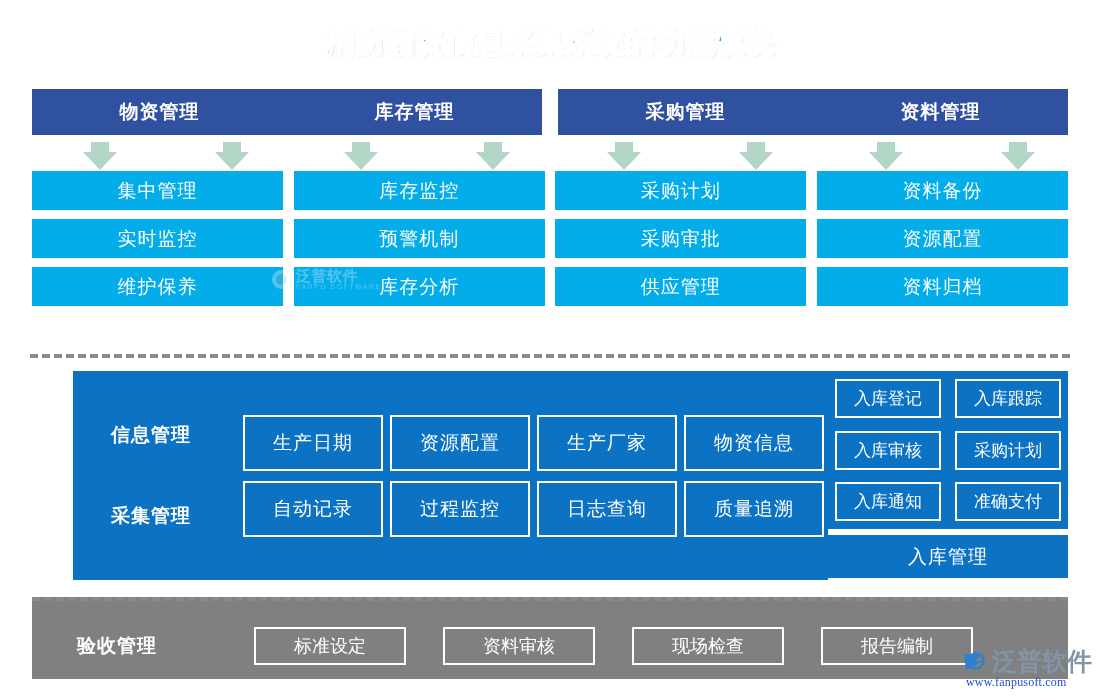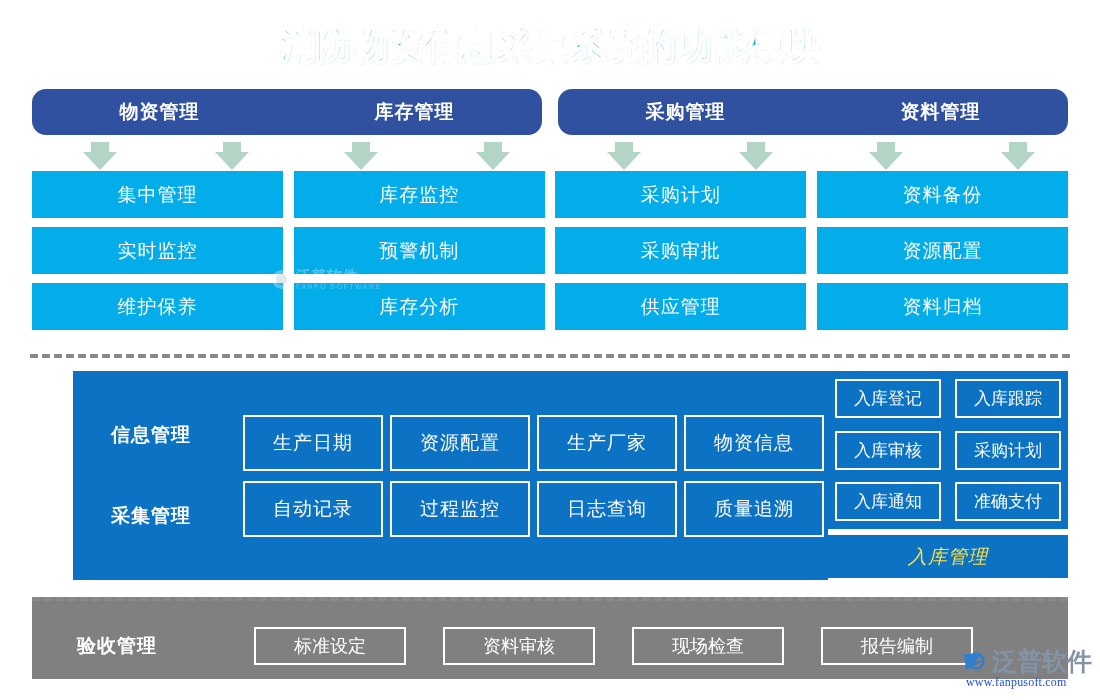--- a/index.html
+++ b/index.html
@@ -22,21 +22,21 @@
     box-sizing: border-box;
   }
 
   
   .title {
     position: absolute;
     left: 0;
     top: 22px;
     width: 1100px;
     text-align: center;
-    font-size: 35px;
+    font-size: 29px;
     font-weight: bold;
     color: #27a6e2;
     letter-spacing: 1px;
     -webkit-text-stroke: 1.2px #ffffff;
     text-shadow:
       1.5px 1.5px 0 #ffffff,
       -1.5px 1.5px 0 #ffffff,
       1.5px -1.5px 0 #ffffff,
       -1.5px -1.5px 0 #ffffff,
       2px 2px 2px rgba(150,180,200,0.45);
@@ -50,21 +50,20 @@
     width: 1036px;
     height: 46px;
     display: flex;
     justify-content: space-between;
   }
   .header-bar {
     width: 510px;
     height: 46px;
     background: #30519f;
     display: flex;
-    border-radius: 14px;
   }
   .header-cell {
     flex: 1 1 50%;
     display: flex;
     align-items: center;
     justify-content: center;
     color: #ffffff;
     font-size: 19px;
     font-weight: bold;
     letter-spacing: 1px;
@@ -109,21 +108,21 @@
     left: 32px;
     top: 171px;
     width: 1036px;
     display: flex;
     justify-content: space-between;
   }
   .column {
     width: 251px;
   }
   .lb-box {
-    height: 47px;
+    height: 39px;
     background: #03ade9;
     color: #ffffff;
     font-size: 19px;
     display: flex;
     align-items: center;
     justify-content: center;
     margin-bottom: 9px;
     letter-spacing: 1px;
   }
   .lb-box:last-child { margin-bottom: 8px; }
@@ -225,27 +224,26 @@
     color: #ffffff;
     font-size: 17px;
     display: flex;
     align-items: center;
     justify-content: center;
     box-sizing: border-box;
   }
   .ruku-footer {
     height: 43px;
     background: #0b72c4;
-    color: #fde047;
+    color: #ffffff;
     font-size: 19px;
     display: flex;
     align-items: center;
     justify-content: center;
     letter-spacing: 1px;
-    font-style: italic;
   }
 
   
   .bottom {
     position: absolute;
     left: 32px;
     top: 613px;
     width: 1036px;
     height: 66px;
     background: #808080;

